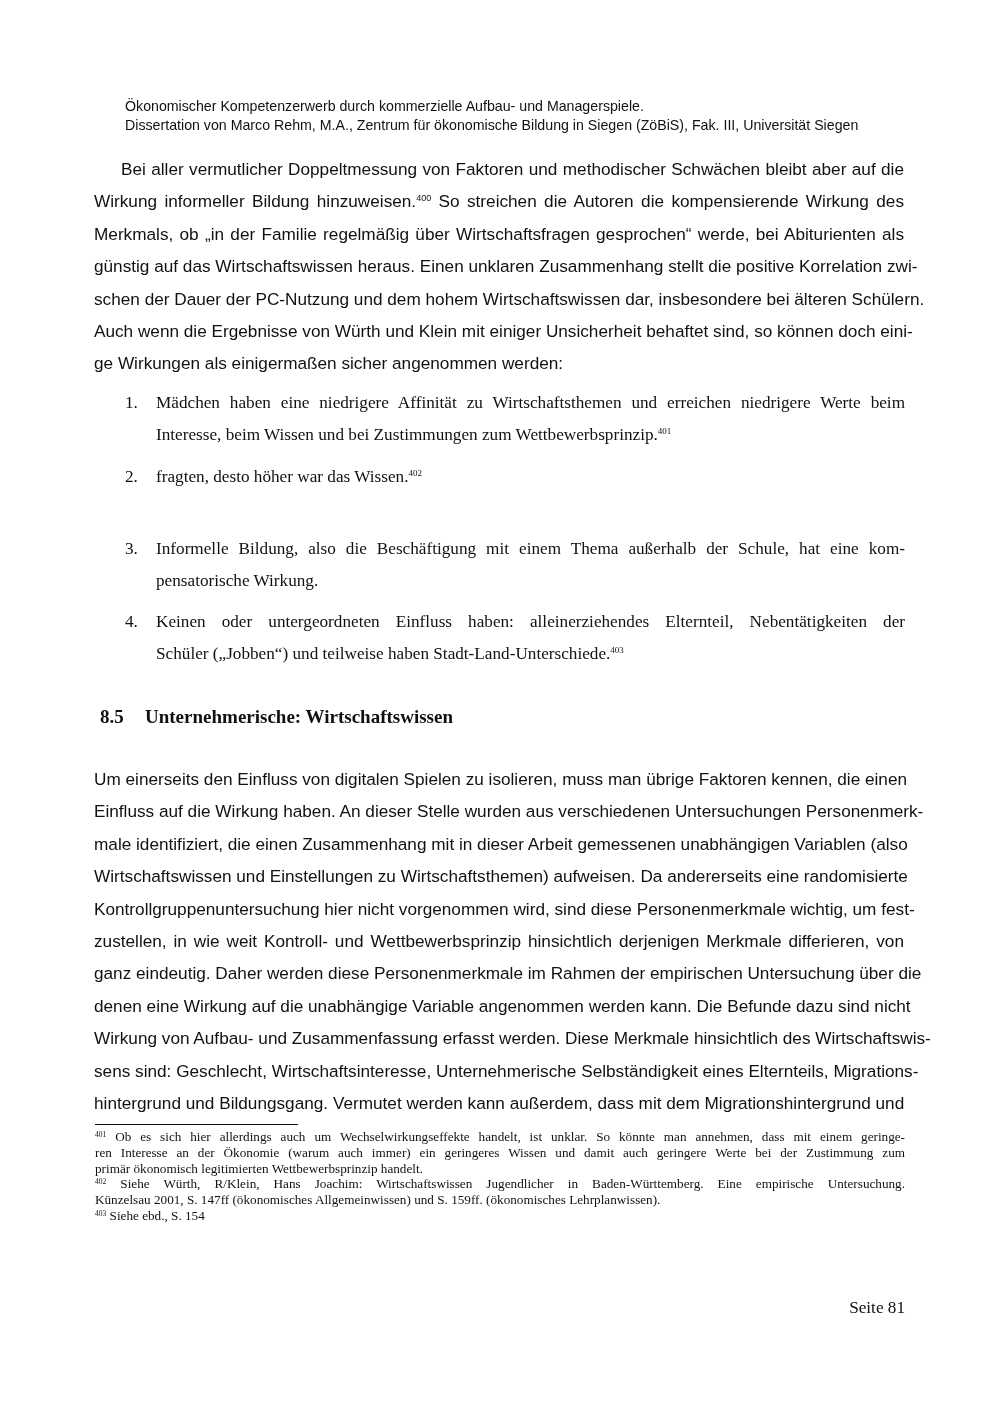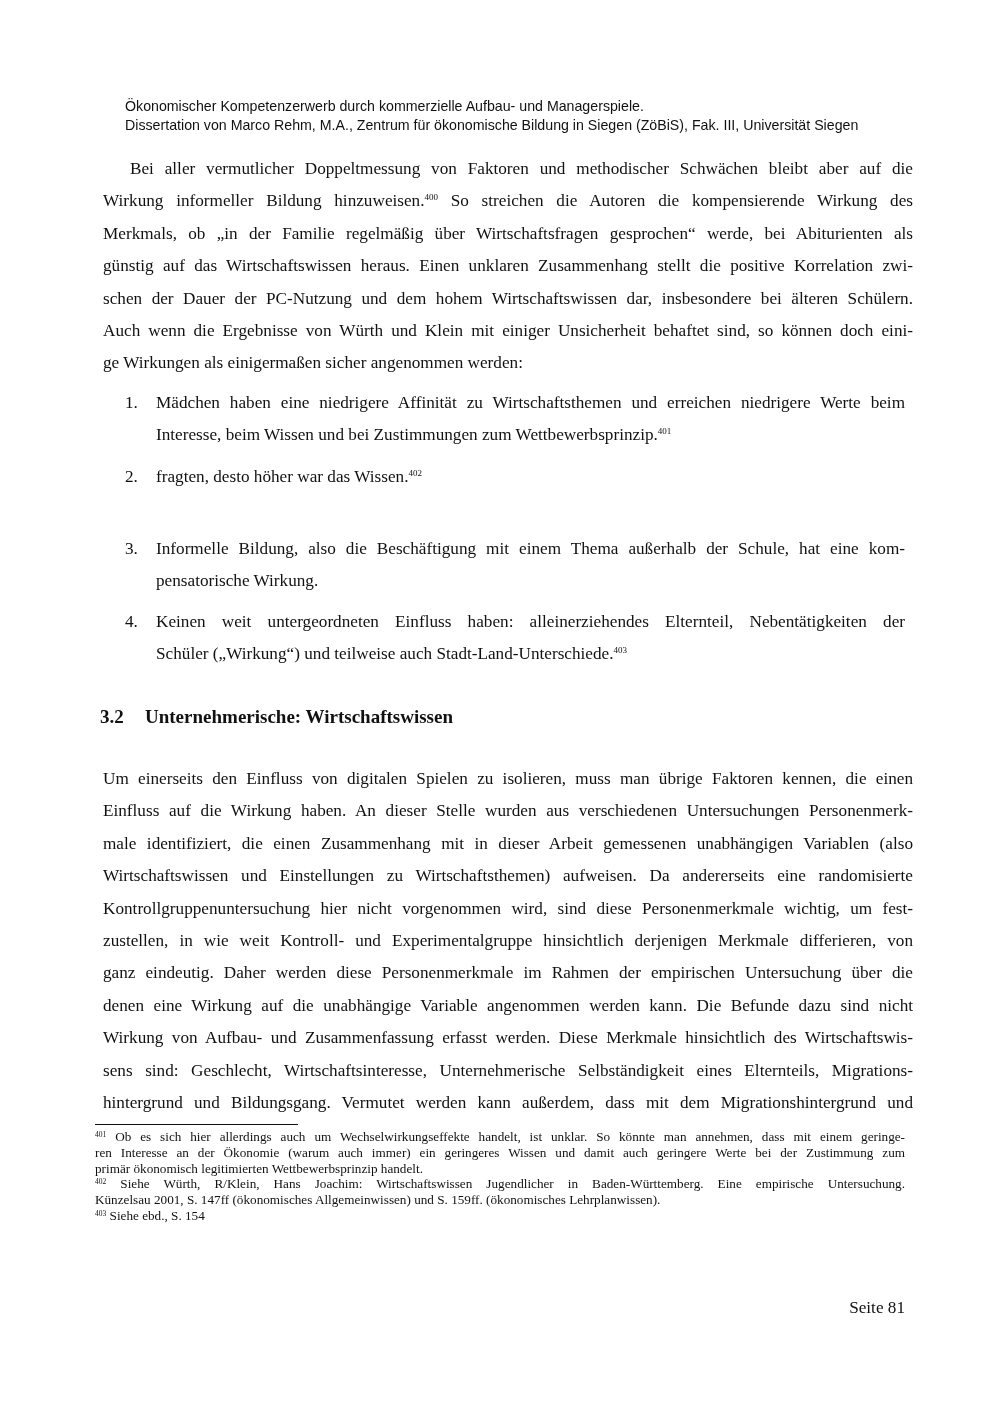--- a/index.html
+++ b/index.html
@@ -1,20 +1,20 @@
 <!DOCTYPE html>
 <html><head>
   <meta charset="utf-8">
   <style>
     html, body { margin: 0; padding: 0; background: #ffffff; }
     body { width: 1000px; height: 1415px; position: relative; overflow: hidden; color: #111; }
     .header { position: absolute; left: 95px; top: 97px; width: 820px;
       font-family: "Liberation Sans", sans-serif; font-size: 14.2px; line-height: 19px; color: #111; margin-left: 30px; }
     .header div { white-space: nowrap; }
-    .p { position: absolute; left: 103px; width: 810px; font-family: Liberation Serif, serif;
+    .p { position: absolute; left: 94px; width: 810px; font-family: Liberation Sans, sans-serif;
       font-size: 17.2px; line-height: 32.4px; text-align: justify; text-align-last: left; }
     .line { display: block; text-align: justify; text-align-last: justify; white-space: nowrap; }
     .line.last { text-align-last: left; }
     sup { font-size: 9px; vertical-align: 6px; line-height: 0; }
     .li { position: absolute; left: 95px; width: 810px; font-family: "Liberation Serif", serif;
       font-size: 17.2px; line-height: 32.4px; }
     .li .num { position: absolute; left: 30px; top: 0; }
     .li .txt { position: absolute; left: 61px; width: 749px; }
     .h2 { position: absolute; left: 100px; top: 703px; font-family: "Liberation Serif", serif;
       font-weight: bold; font-size: 19px; line-height: 28px; }
@@ -64,36 +64,36 @@
   <span class="num">3.</span>
   <div class="txt">
     <span class="line">Informelle Bildung, also die Beschäftigung mit einem Thema außerhalb der Schule, hat eine kom-</span>
     <span class="line last">pensatorische Wirkung.</span>
   </div>
 </div>
 
 <div class="li" style="top:606px;">
   <span class="num">4.</span>
   <div class="txt">
-    <span class="line">Keinen weit untergeordneten Einfluss haben: alleinerziehendes Elternteil, Nebentätigkeiten der</span>
-    <span class="line last"><span>Schüler („Wirkung“) und teilweise auch Stadt-Land-Unterschiede.</span><sup>403</sup></span>
+    <span class="line">Keinen oder untergeordneten Einfluss haben: alleinerziehendes Elternteil, Nebentätigkeiten der</span>
+    <span class="line last"><span>Schüler („Jobben“) und teilweise haben Stadt-Land-Unterschiede.</span><sup>403</sup></span>
   </div>
 </div>
 
 <div class="h2">
-  <span class="sec">3.2</span><span>Unternehmerische: Wirtschaftswissen</span>
+  <span class="sec">8.5</span><span>Unternehmerische: Wirtschaftswissen</span>
 </div>
 
 <div class="p" style="top:737px;margin-top:26px;">
   <span class="line">Um einerseits den Einfluss von digitalen Spielen zu isolieren, muss man übrige Faktoren kennen, die einen</span>
   <span class="line">Einfluss auf die Wirkung haben. An dieser Stelle wurden aus verschiedenen Untersuchungen Personenmerk-</span>
   <span class="line">male identifiziert, die einen Zusammenhang mit in dieser Arbeit gemessenen unabhängigen Variablen (also</span>
   <span class="line">Wirtschaftswissen und Einstellungen zu Wirtschaftsthemen) aufweisen. Da andererseits eine randomisierte</span>
   <span class="line">Kontrollgruppenuntersuchung hier nicht vorgenommen wird, sind diese Personenmerkmale wichtig, um fest-</span>
-  <span class="line">zustellen, in wie weit Kontroll- und Experimentalgruppe hinsichtlich derjenigen Merkmale differieren, von</span>
+  <span class="line">zustellen, in wie weit Kontroll- und Wettbewerbsprinzip hinsichtlich derjenigen Merkmale differieren, von</span>
   <span class="line">ganz eindeutig. Daher werden diese Personenmerkmale im Rahmen der empirischen Untersuchung über die</span>
   <span class="line">denen eine Wirkung auf die unabhängige Variable angenommen werden kann. Die Befunde dazu sind nicht</span>
   <span class="line">Wirkung von Aufbau- und Zusammenfassung erfasst werden. Diese Merkmale hinsichtlich des Wirtschaftswis-</span>
   <span class="line">sens sind: Geschlecht, Wirtschaftsinteresse, Unternehmerische Selbständigkeit eines Elternteils, Migrations-</span>
   <span class="line">hintergrund und Bildungsgang. Vermutet werden kann außerdem, dass mit dem Migrationshintergrund und</span>
 </div>
 
 <div class="fn-rule"></div>
 
 <div class="fns">

